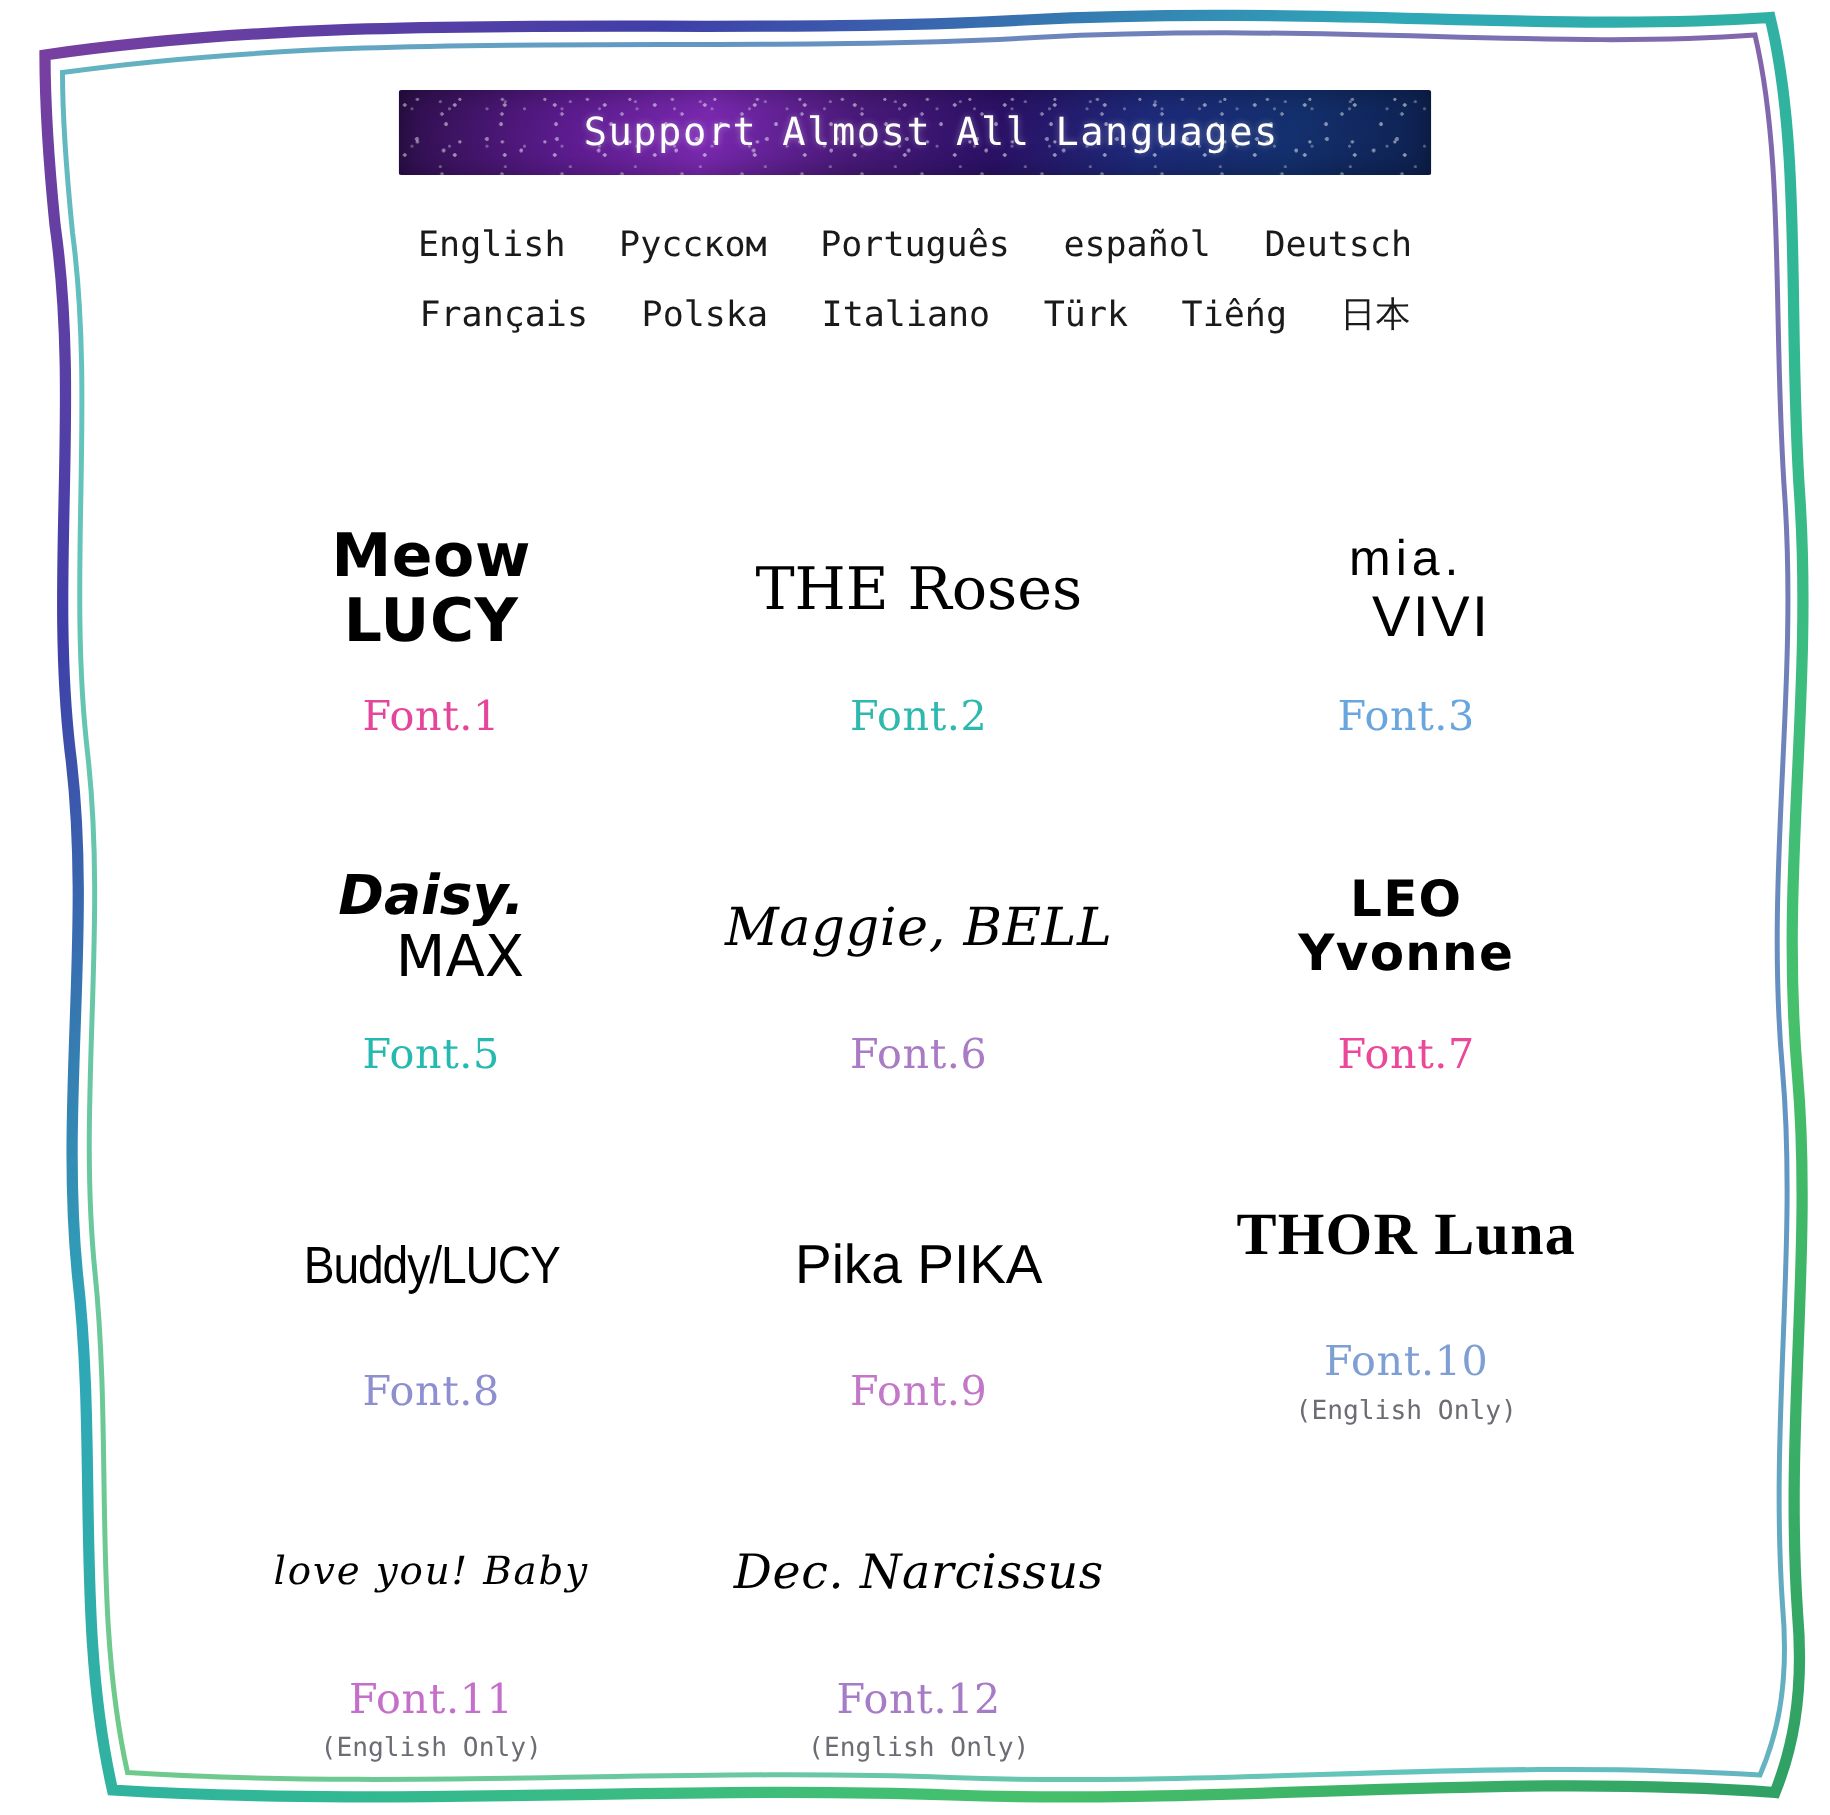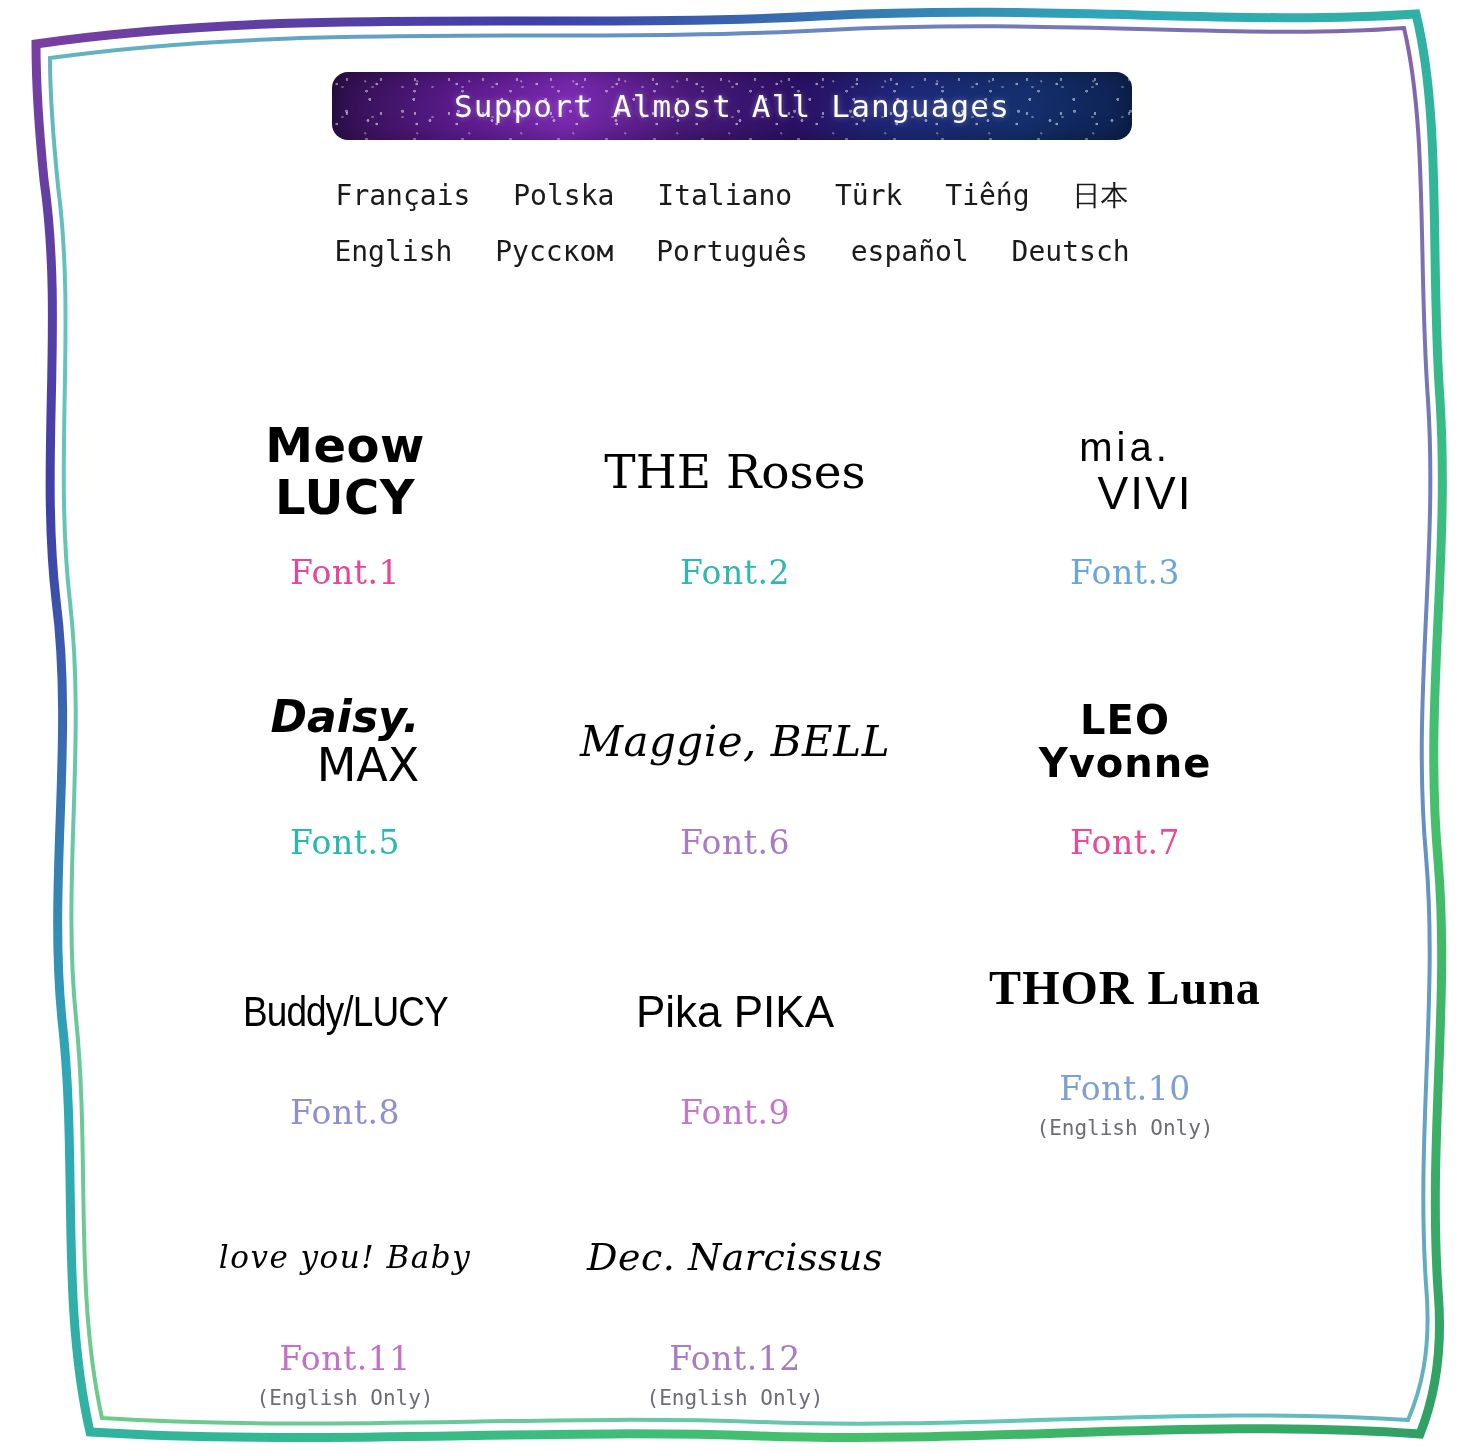--- a/index.html
+++ b/index.html
@@ -26,36 +26,37 @@
   }
 
   
   .banner {
     position: absolute;
     top: 72px;
     left: 50%;
     transform: translateX(-50%);
     width: 800px;
     height: 68px;
-    border-radius: 16px;
+    border-radius: 2px;
     background:
       radial-gradient(circle at 12% 30%, rgba(255,255,255,.55) 0 1.2px, rgba(255,255,255,0) 1.6px),
       radial-gradient(circle at 26% 70%, rgba(255,255,255,.45) 0 1.4px, rgba(255,255,255,0) 1.8px),
       radial-gradient(circle at 44% 22%, rgba(255,255,255,.5) 0 1.1px, rgba(255,255,255,0) 1.5px),
       radial-gradient(circle at 58% 78%, rgba(255,255,255,.5) 0 1.3px, rgba(255,255,255,0) 1.7px),
       radial-gradient(circle at 72% 40%, rgba(255,255,255,.45) 0 1.2px, rgba(255,255,255,0) 1.6px),
       radial-gradient(circle at 86% 62%, rgba(255,255,255,.5) 0 1.3px, rgba(255,255,255,0) 1.7px),
       radial-gradient(circle at 35% 50%, rgba(255,255,255,.35) 0 1px, rgba(255,255,255,0) 1.4px),
       radial-gradient(circle at 64% 18%, rgba(255,255,255,.35) 0 1px, rgba(255,255,255,0) 1.4px),
       linear-gradient(100deg, #2c0f4a 0%, #5a1b8c 16%, #7a29b0 30%, #4a1a7a 44%, #2b1166 58%, #1d2a7a 72%, #14306e 86%, #0e2150 100%);
     background-size: 40px 40px, 56px 56px, 34px 34px, 62px 62px, 48px 48px, 44px 44px, 30px 30px, 52px 52px, 100% 100%;
     display: flex;
     align-items: center;
     justify-content: center;
     box-shadow: inset 0 0 22px rgba(0,0,0,.35);
+    padding-left: 26px;
   }
   .banner-text {
     color: #ffffff;
     font-family: "DejaVu Sans Mono", monospace;
     font-size: 31px;
     letter-spacing: 1.2px;
     white-space: nowrap;
     text-shadow: 0 0 6px rgba(255,255,255,.35);
   }
 
@@ -180,34 +181,34 @@
              C 54 462, 76 322, 58 186
              C 54 146, 50 100, 50 58 Z" fill="none" stroke="url(#frameGrad2)" stroke-width="4" stroke-linecap="round" opacity=".75"></path>
   </svg>
 
   <div class="banner">
     <div class="banner-text">Support Almost All Languages</div>
   </div>
 
   <div class="langs">
     <div class="row">
+      <span>English</span>
+      <span>Русском</span>
+      <span>Português</span>
+      <span>español</span>
+      <span>Deutsch</span>
+    </div>
+    <div class="row">
       <span>Français</span>
       <span>Polska</span>
       <span>Italiano</span>
       <span>Türk</span>
       <span>Tiếng</span>
       <span>日本</span>
     </div>
-    <div class="row">
-      <span>English</span>
-      <span>Русском</span>
-      <span>Português</span>
-      <span>español</span>
-      <span>Deutsch</span>
-    </div>
   </div>
 
   <div class="grid">
 
     <div class="cell">
       <div class="sample s1">
         <div class="l1">Meow</div>
         <div class="l2">LUCY</div>
       </div>
       <div class="label" style="color:#e3469a">Font.1</div>

